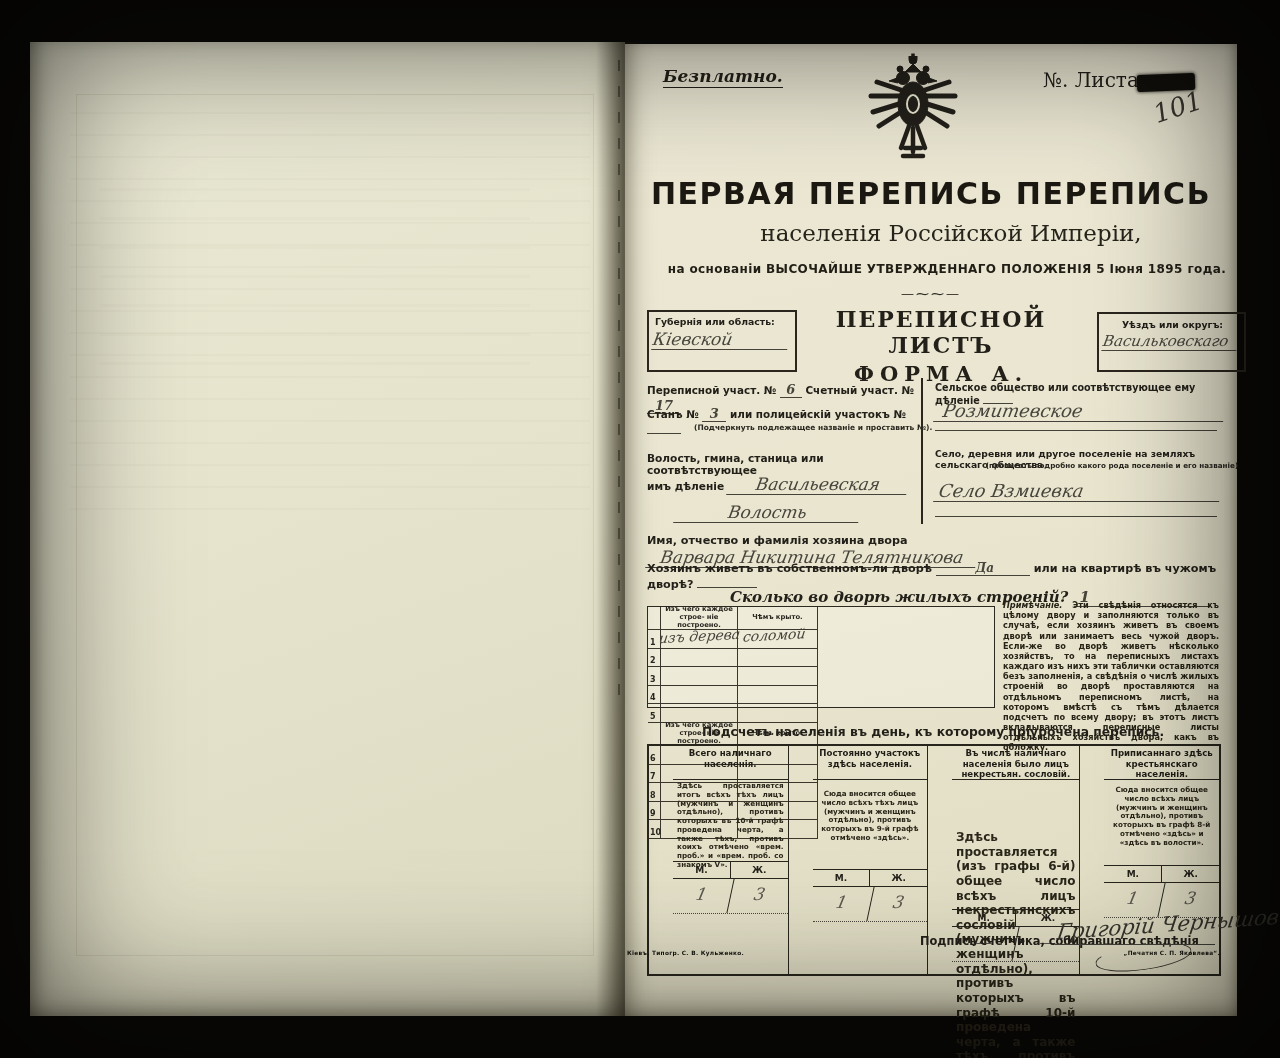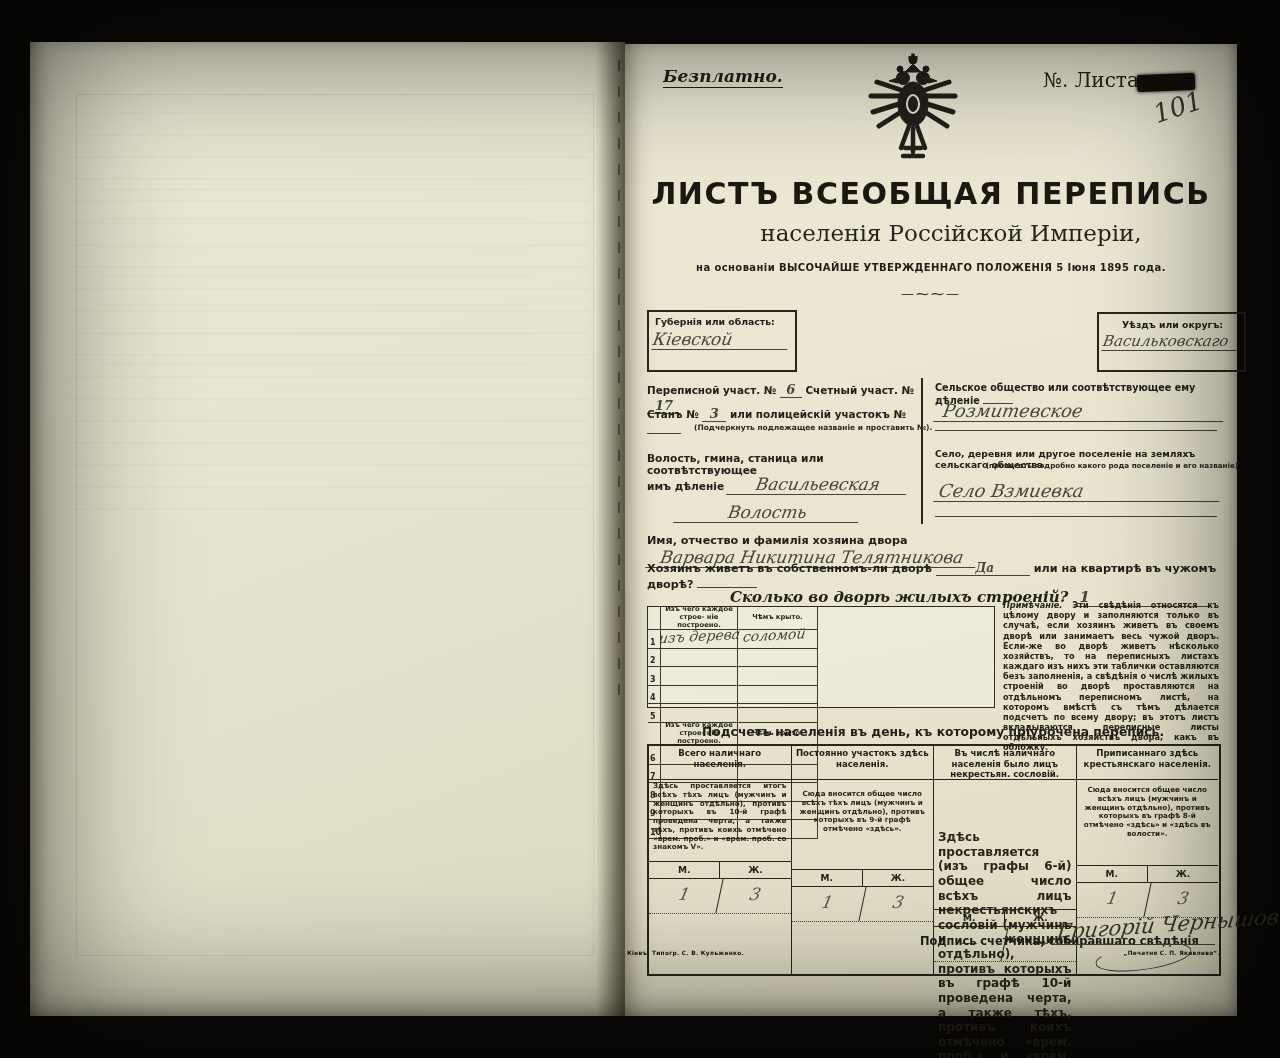--- a/index.html
+++ b/index.html
@@ -27,21 +27,21 @@
   
   .btable{display:flex;border:1.6px solid #2c2920;background:rgba(255,255,252,.25);flex-direction:column;}
   .bhalf{display:grid;grid-template-columns:13px 77px 80px;}
   .bcell{border-right:1px solid #3a362c;border-bottom:1px solid #3a362c;font-size:6.8px;
          font-family:"DejaVu Sans",sans-serif;font-weight:bold;text-align:center;padding:1px 1px;color:#2a2720;}
   .bhdr{height:20px;display:flex;align-items:center;justify-content:center;line-height:1.15;}
   .brow{height:15.6px;font-size:8px;display:flex;align-items:flex-end;justify-content:flex-start;padding-left:2px;}
   .bsep{width:4px;background:linear-gradient(to right,#3a362c 0 1px,transparent 1px 3px,#3a362c 3px 4px);}
   
   .ctable{display:flex;border:2px solid #28251d;}
-  .cgroup{width:141.5px;border-right:1.6px solid #28251d;display:flex;flex-direction:column;}
+  .cgroup{width:141.5px;border-right:1.6px solid #28251d;display:flex;flex-direction:column;padding-left:24px;}
   .cgroup:last-child{border-right:none;}
   .chead{height:31px;border-bottom:1.2px solid #28251d;font-family:"DejaVu Sans",sans-serif;
          font-weight:bold;font-size:8.6px;text-align:center;padding:2px 3px 0 3px;line-height:1.25;color:#201d16;}
   .cnote{height:77px;font-family:"DejaVu Sans",sans-serif;font-weight:bold;font-size:7.2px;
          line-height:1.22;text-align:justify;padding:2px 4px;color:#2a2619;border-bottom:1.2px solid #28251d;}
   .cmj{height:16px;display:flex;border-bottom:1.2px solid #28251d;font-family:"DejaVu Sans",sans-serif;
          font-weight:bold;font-size:9px;color:#25221b;}
   .cmj span{width:50%;text-align:center;border-right:1px solid #28251d;line-height:16px;}
   .cmj span:last-child{border-right:none;}
   .cvals{height:34px;display:flex;border-bottom:1px dotted #4a463a;}
@@ -106,30 +106,34 @@
         <ellipse cx="48" cy="52" rx="4.5" ry="7.5"></ellipse>
       </g>
     </svg>
 
     <div class="abs serif" style="left:418px;top:24px;font-size:20px;">
       <span>№. Листа</span>
     </div>
     <div class="abs" style="left:512px;top:30px;width:58px;height:17px;background:#12100c;border-radius:3px;transform:rotate(-2deg);box-shadow:0 0 3px 1px rgba(18,16,12,.6);"></div>
     <div class="abs hw" style="left:528px;top:48px;font-size:26px;transform:rotate(-18deg);color:#3a372f;">101</div>
 
-    <div class="abs sans" style="left:0;top:132px;width:612px;text-align:center;font-size:30px;font-weight:bold;letter-spacing:1.5px;color:#1c1913;">ЛИСТЪ ВСЕОБЩАЯ ПЕРЕПИСЬ</div>
+    <div class="abs sans" style="left:0;top:132px;width:612px;text-align:center;font-size:30px;font-weight:bold;letter-spacing:1.5px;color:#1c1913;">ПЕРВАЯ ПЕРЕПИСЬ ПЕРЕПИСЬ</div>
     <div class="abs serif" style="left:0;top:176px;width:652px;text-align:center;font-size:23px;color:#26231b;">населенія Россійской Имперіи,</div>
-    <div class="abs sans" style="left:0;top:218px;width:612px;text-align:center;font-size:10px;font-weight:bold;letter-spacing:.4px;color:#211e16;">на основаніи ВЫСОЧАЙШЕ УТВЕРЖДЕННАГО ПОЛОЖЕНІЯ 5 Іюня 1895 года.</div>
+    <div class="abs sans" style="left:0;top:218px;width:612px;text-align:center;font-size:12px;font-weight:bold;letter-spacing:.4px;color:#211e16;padding-left:16px;">на основаніи ВЫСОЧАЙШЕ УТВЕРЖДЕННАГО ПОЛОЖЕНІЯ 5 Іюня 1895 года.</div>
     <div class="abs serif" style="left:0;top:242px;width:612px;text-align:center;font-size:13px;letter-spacing:2px;color:#2a2720;">—⁓⁓—</div>
 
     <div class="abs" style="left:22px;top:266px;width:146px;height:58px;border:2px solid #2a261e;">
       <div class="sans" style="margin:4px 4px 0 6px;font-size:9.3px;font-weight:bold;">Губернія или область:</div>
       <div class="hw" style="margin:2px 6px 0 4px;font-size:17px;border-bottom:1px solid #45423a;transform:skewX(-10deg);">Кіевской</div>
     </div>
 
+    <div class="abs serif" style="left:172px;top:262px;width:288px;text-align:center;">
+      <div style="font-size:22px;font-weight:bold;letter-spacing:2px;">ПЕРЕПИСНОЙ ЛИСТЪ</div>
+      <div style="font-size:21px;font-weight:bold;letter-spacing:6px;margin-top:3px;">ФОРМА А.</div>
+    </div>
 
     <div class="abs" style="left:472px;top:268px;width:145px;height:56px;border:2px solid #2a261e;">
       <div class="sans" style="margin:5px 4px 0 6px;font-size:9.3px;font-weight:bold;text-align:center;">Уѣздъ или округъ:</div>
       <div class="hw" style="margin:2px 6px 0 4px;font-size:15px;border-bottom:1px solid #45423a;transform:skewX(-10deg);">Васильковскаго</div>
     </div>
 
     <div class="abs" style="left:296px;top:334px;width:2px;height:146px;background:#2a261e;"></div>
 
     <div class="abs sans" style="left:22px;top:338px;width:270px;font-size:10.4px;font-weight:bold;">
       <span>Переписной участ. №</span>

